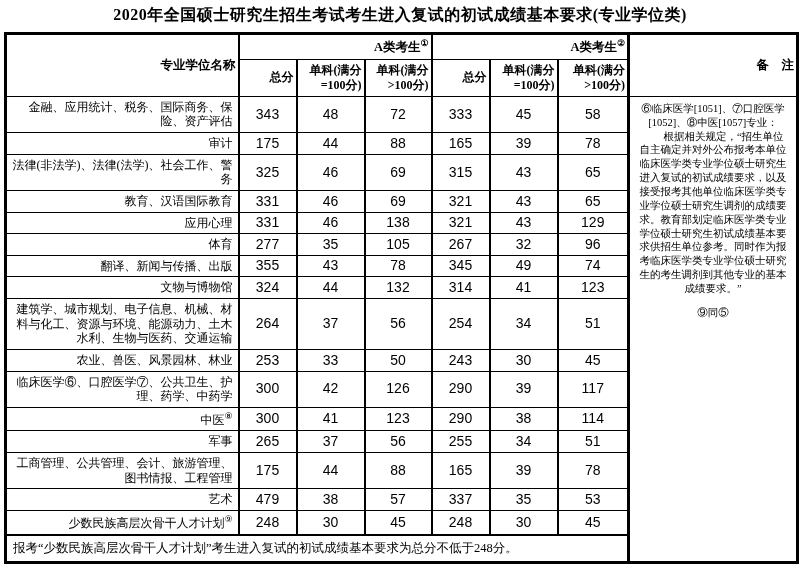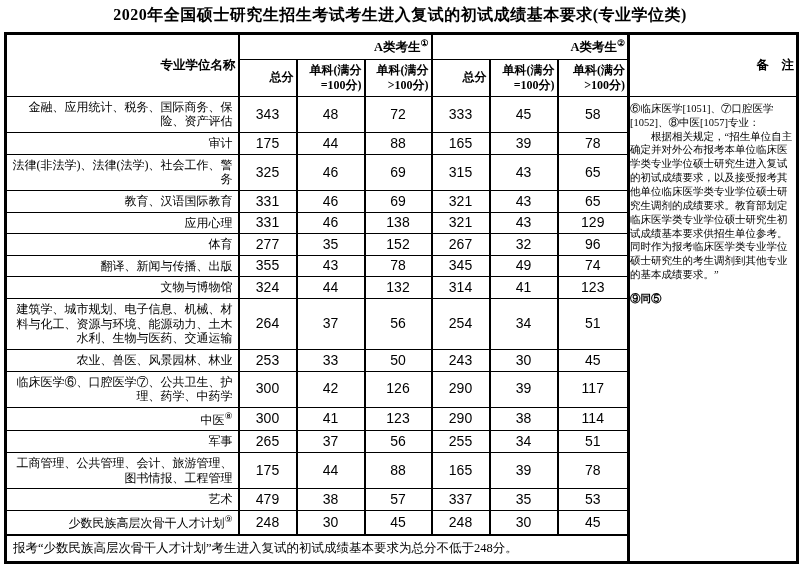--- a/index.html
+++ b/index.html
@@ -35,27 +35,27 @@
   td.name {
     font-size: 12px; line-height: 1.22; text-align: right;
     padding: 3px 5px 3px 5px;
   }
   td.name sup { font-size: 9px; }
   td.num {
     font-family: "Liberation Sans", "DejaVu Sans", sans-serif;
     font-size: 14px; line-height: 1.1; text-align: center;
   }
   td.remarks {
-    vertical-align: top; text-align: left;
+    vertical-align: top; text-align: center;
     font-size: 10.5px; line-height: 1.32;
-    padding: 5px 0; border-left-width: 3px;
+    padding: 5px 9px; border-left-width: 3px;
   }
   td.remarks p { margin: 0; }
   td.remarks .p2 { text-indent: 2em; }
-  td.remarks .p3 { margin-top: 10px; font-weight: bold; }
+  td.remarks .p3 { margin-top: 10px; }
   tr.footer-row td {
     border-top: 2px solid #000;
     font-size: 12.5px; text-align: left;
     padding: 5px 6px; line-height: 1.2;
   }
 </style>
 </head>
 <body>
 
 <div class="page">
@@ -140,21 +140,21 @@
           <td class="num">46</td>
           <td class="num">138</td>
           <td class="num">321</td>
           <td class="num">43</td>
           <td class="num">129</td>
         </tr>
         <tr>
           <td class="name"><span>体育</span></td>
           <td class="num">277</td>
           <td class="num">35</td>
-          <td class="num">152</td>
+          <td class="num">105</td>
           <td class="num">267</td>
           <td class="num">32</td>
           <td class="num">96</td>
         </tr>
         <tr>
           <td class="name"><span>翻译、新闻与传播、出版</span></td>
           <td class="num">355</td>
           <td class="num">43</td>
           <td class="num">78</td>
           <td class="num">345</td>

